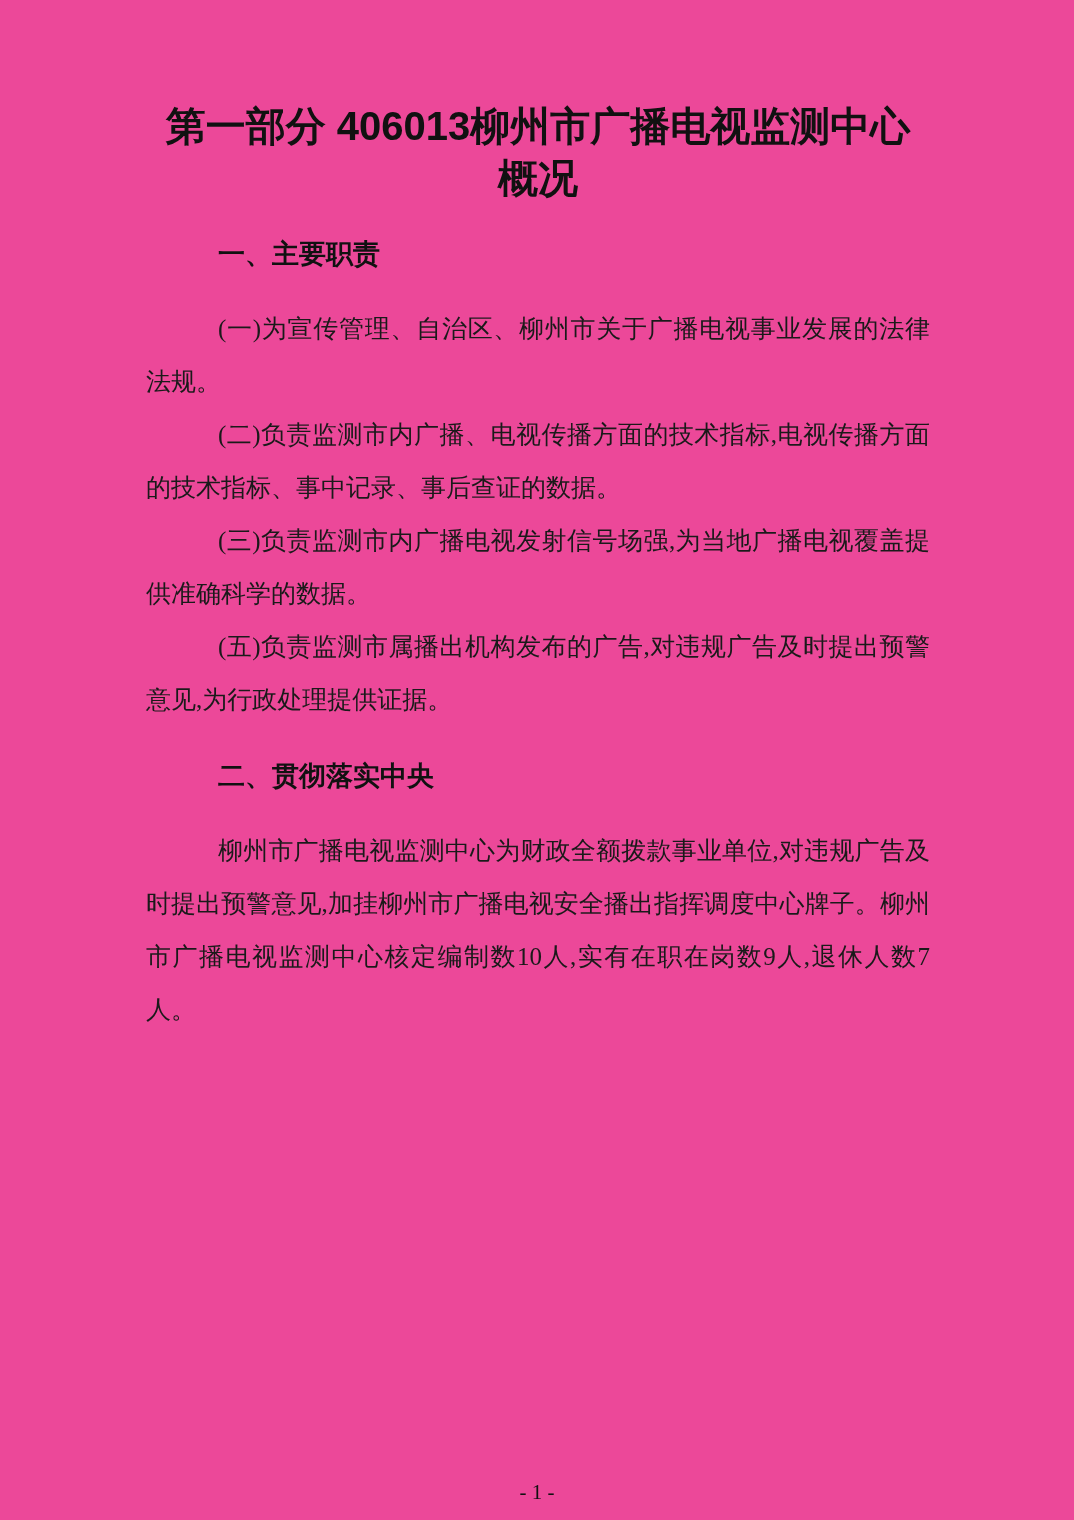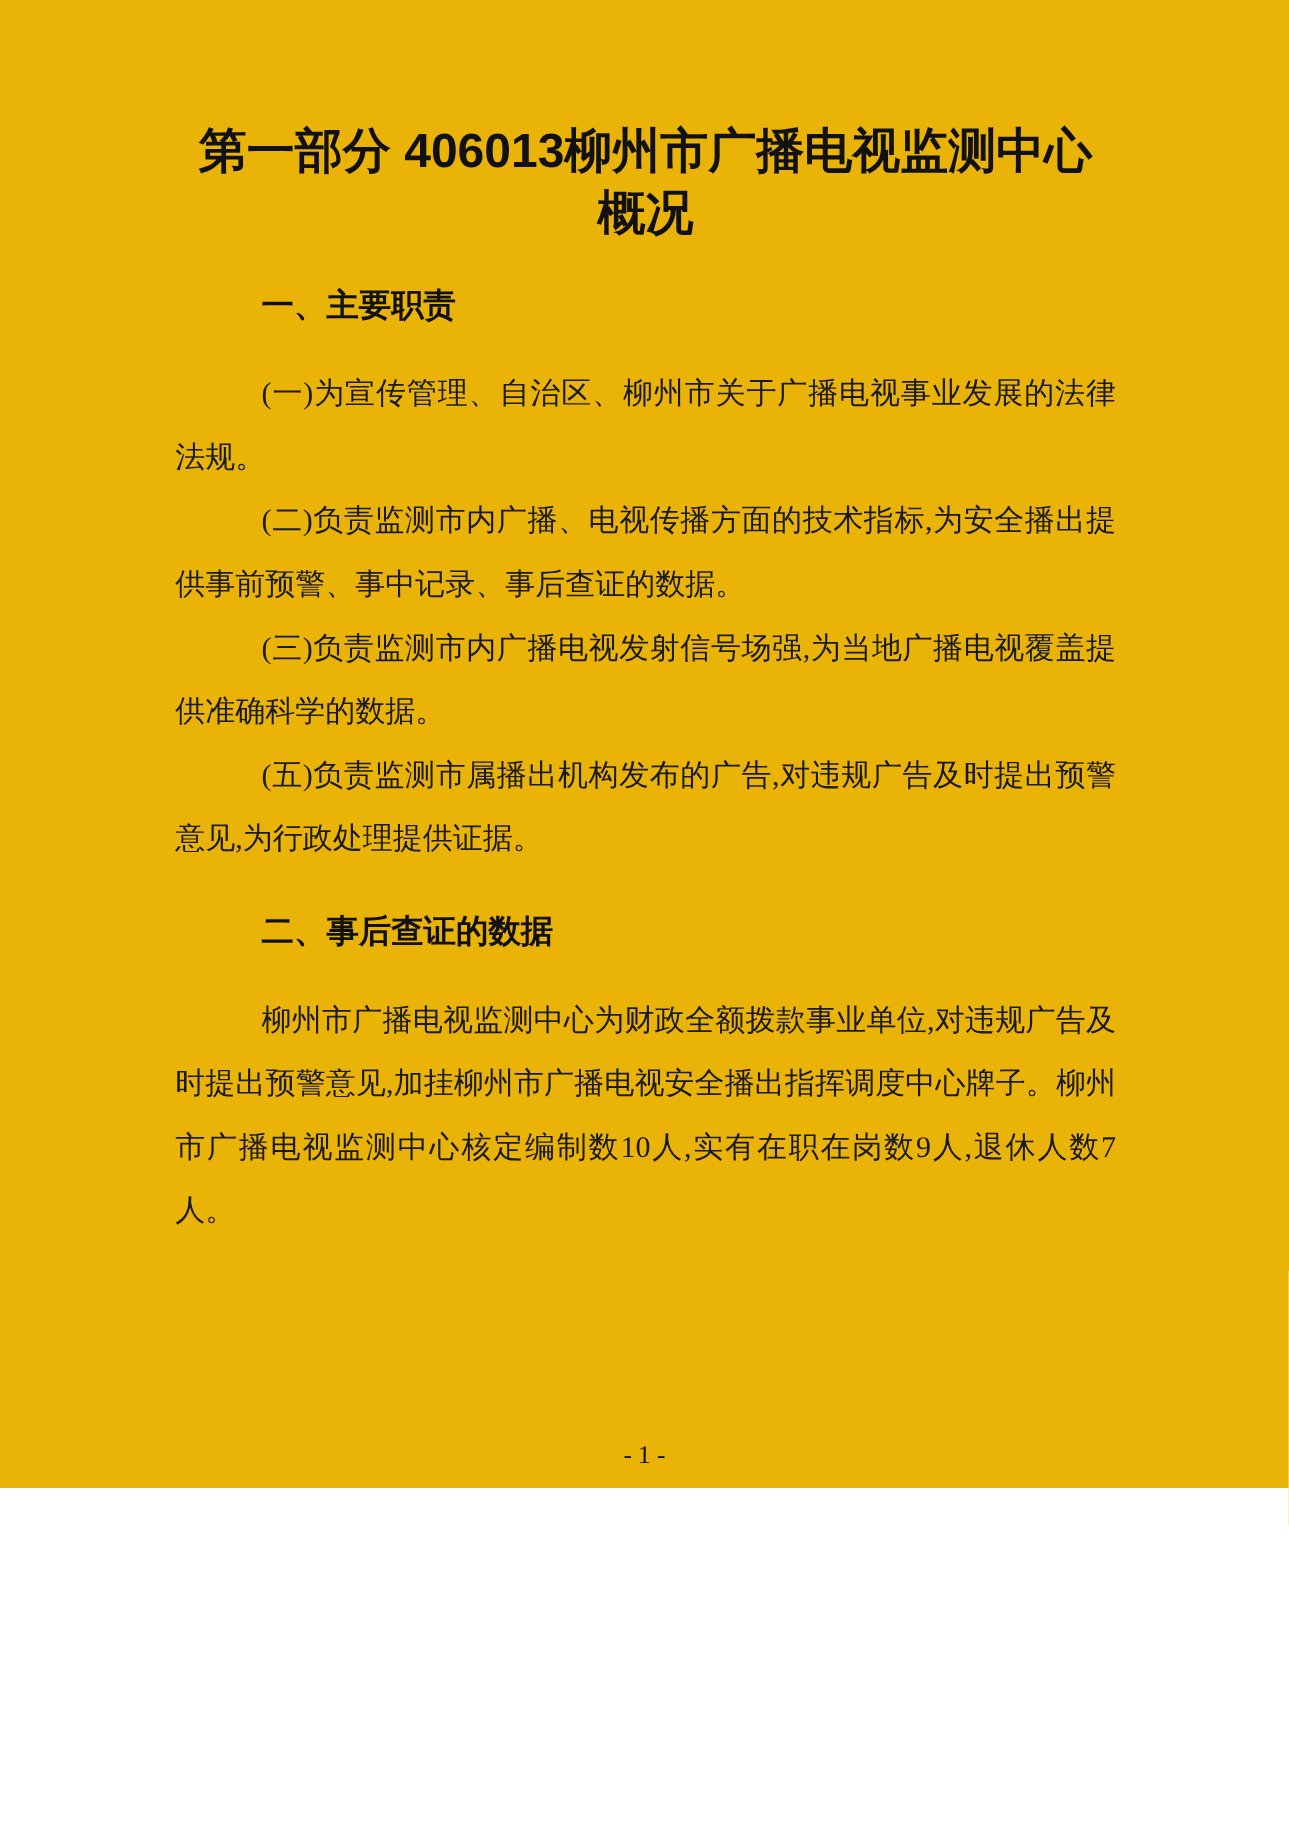--- a/index.html
+++ b/index.html
@@ -3,23 +3,23 @@
 <meta charset="utf-8">
 <style>
   html, body {
     margin: 0;
     padding: 0;
     background: #ffffff;
   }
   .page {
     position: relative;
     width: 1074px;
-    height: 1240px;
+    height: 1520px;
     margin: 0 auto;
-    background: #eab308;
+    background: #ec4899;
     box-sizing: border-box;
     padding: 100px 144px 0 146px;
     color: #111111;
     font-family: "Liberation Serif", "DejaVu Serif", serif;
     overflow: hidden;
   }
   .doc-title {
     margin: 0 0 0 0;
     text-align: center;
     font-family: "Liberation Sans", "DejaVu Sans", sans-serif;
@@ -66,25 +66,25 @@
 <div class="page">
 
   <h1 class="doc-title">
     <span class="title-line">第一部分 406013柳州市广播电视监测中心</span>
     <span class="title-line">概况</span>
   </h1>
 
   <section>
     <h2 class="sec-heading">一、主要职责</h2>
     <p class="body-para">(一)为宣传管理、自治区、柳州市关于广播电视事业发展的法律法规。</p>
-    <p class="body-para">(二)负责监测市内广播、电视传播方面的技术指标,为安全播出提供事前预警、事中记录、事后查证的数据。</p>
+    <p class="body-para">(二)负责监测市内广播、电视传播方面的技术指标,电视传播方面的技术指标、事中记录、事后查证的数据。</p>
     <p class="body-para">(三)负责监测市内广播电视发射信号场强,为当地广播电视覆盖提供准确科学的数据。</p>
     <p class="body-para">(五)负责监测市属播出机构发布的广告,对违规广告及时提出预警意见,为行政处理提供证据。</p>
   </section>
 
   <section>
-    <h2 class="sec-heading">二、事后查证的数据</h2>
+    <h2 class="sec-heading">二、贯彻落实中央</h2>
     <p class="body-para">柳州市广播电视监测中心为财政全额拨款事业单位,对违规广告及时提出预警意见,加挂柳州市广播电视安全播出指挥调度中心牌子。柳州市广播电视监测中心核定编制数10人,实有在职在岗数9人,退休人数7人。</p>
   </section>
 
   <div class="page-number">- 1 -</div>
 
 </div>
 
 </body></html>

